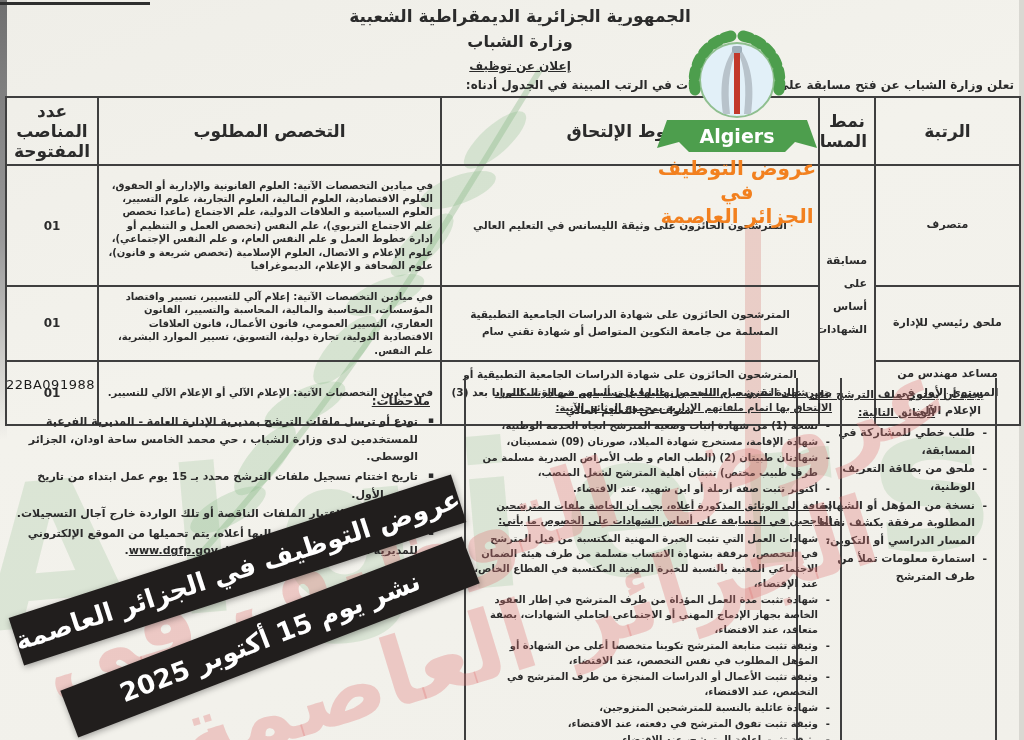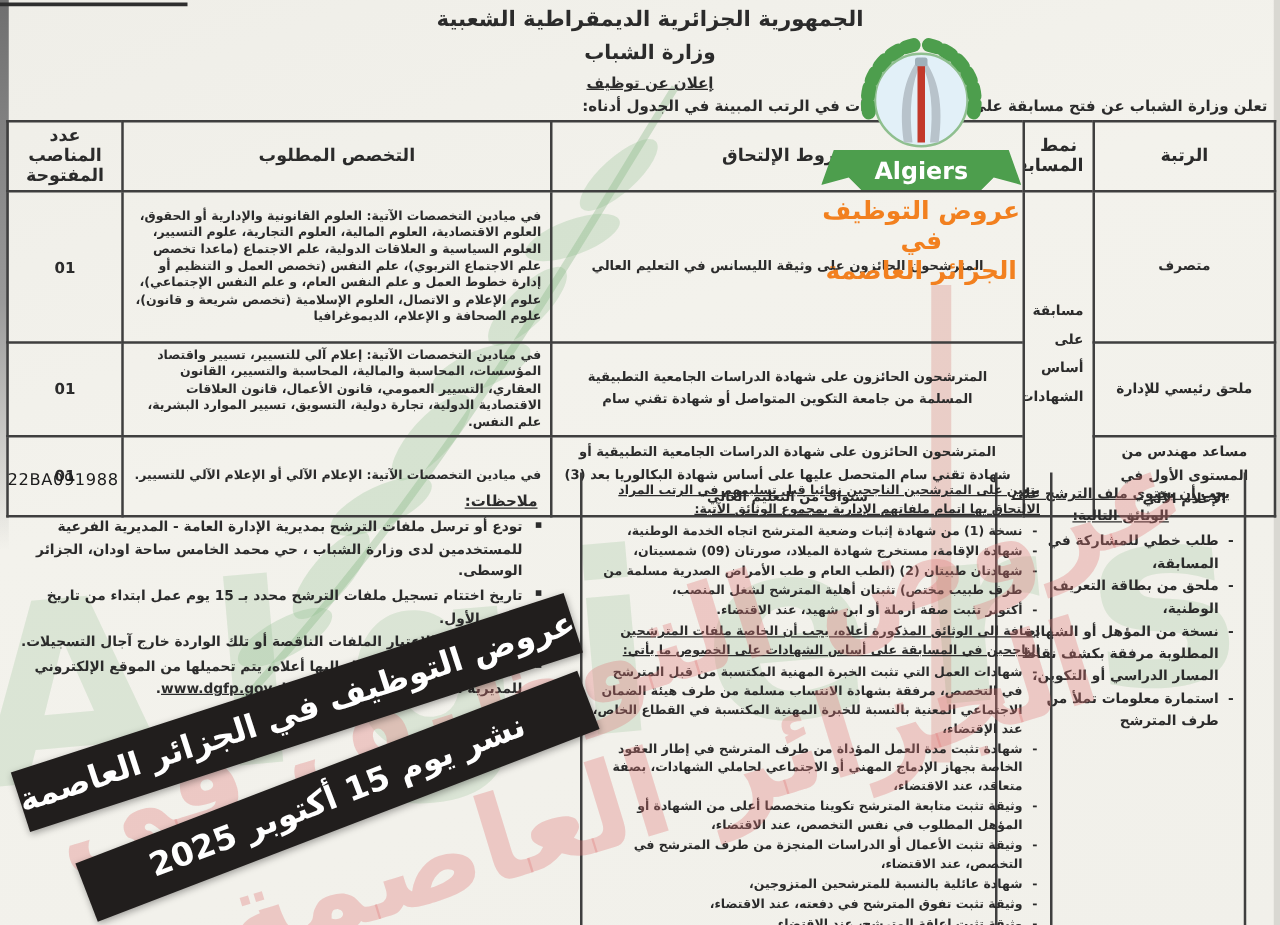--- a/index.html
+++ b/index.html
@@ -43,21 +43,21 @@
     margin-top:2px;font-size:20px;font-weight:800;line-height:1.2;direction:rtl;
   }
   
   .jobs-table{
     position:absolute;left:5px;top:96px;width:1014px;z-index:2;
     border-collapse:collapse;direction:rtl;table-layout:fixed;
   }
   .jobs-table th,.jobs-table td{
     border:2px solid #3f3f3f;padding:3px 7px;vertical-align:middle;overflow:hidden;
   }
-  .jobs-table th{font-size:14px;font-weight:800;text-align:center;height:40px;}
+  .jobs-table th{font-size:17px;font-weight:800;text-align:center;height:40px;}
   .cell-rank{font-size:11px;font-weight:800;text-align:center;line-height:1.7;border-radius:30px;}
   .cell-mode{font-size:11px;font-weight:800;text-align:right;line-height:2.1;}
   .cell-cond{font-size:10.5px;font-weight:700;text-align:center;line-height:1.7;vertical-align:top;padding-top:10px;}
   .cell-spec{font-size:10px;font-weight:700;text-align:right;line-height:1.34;vertical-align:top;}
   .cell-pos{font-size:12px;font-weight:800;text-align:center;}
   
   .ref-num{position:absolute;left:6px;top:377px;z-index:3;font-size:13px;direction:ltr;color:#1c1c1c;letter-spacing:.5px;}
   .col-right{
     position:absolute;left:796px;top:378px;width:201px;height:362px;z-index:2;
     border-left:2px solid #3f3f3f;border-right:2px solid #3f3f3f;

